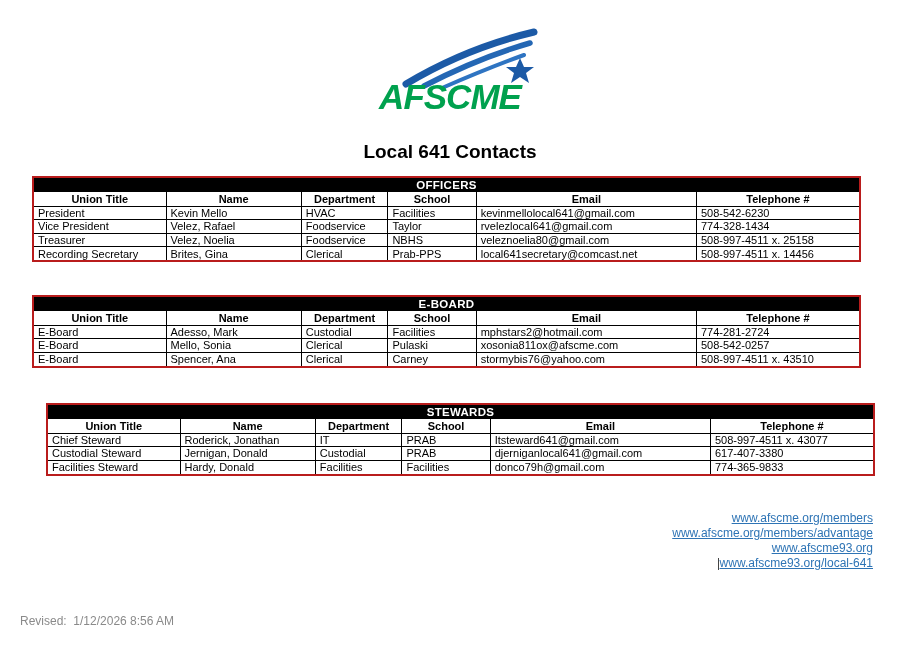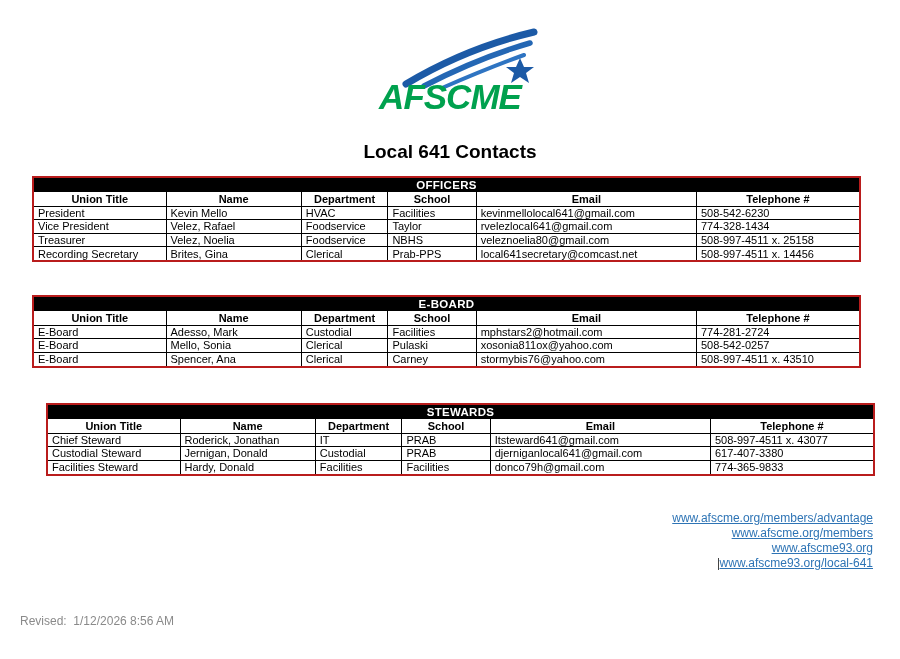--- a/index.html
+++ b/index.html
@@ -154,21 +154,21 @@
             <td>Custodial</td>
             <td>Facilities</td>
             <td>mphstars2@hotmail.com</td>
             <td>774-281-2724</td>
           </tr>
           <tr>
             <td>E-Board</td>
             <td>Mello, Sonia</td>
             <td>Clerical</td>
             <td>Pulaski</td>
-            <td>xosonia811ox@yahoo.com</td>
+            <td>xosonia811ox@afscme.com</td>
             <td>508-542-0257</td>
           </tr>
           <tr>
             <td>E-Board</td>
             <td>Spencer, Ana</td>
             <td>Clerical</td>
             <td>Carney</td>
             <td>stormybis76@yahoo.com</td>
             <td>508-997-4511 x. 43510</td>
           </tr>
@@ -220,21 +220,21 @@
             <td>Facilities</td>
             <td>Facilities</td>
             <td>donco79h@gmail.com</td>
             <td>774-365-9833</td>
           </tr>
         </tbody>
     </table>
   </div>
 
   <div class="links-block">
+    <span class="link-line"><a href="#">www.afscme.org/members</a></span>
     <span class="link-line"><a href="#">www.afscme.org/members/advantage</a></span>
-    <span class="link-line"><a href="#">www.afscme.org/members</a></span>
     <span class="link-line"><a href="#">www.afscme93.org</a></span>
     <span class="link-line"><span class="text-cursor"></span><a href="#">www.afscme93.org/local-641</a></span>
   </div>
 
   <div class="footer-revised">Revised:  1/12/2026 8:56 AM</div>
 
 </div>
 
 </body></html>

